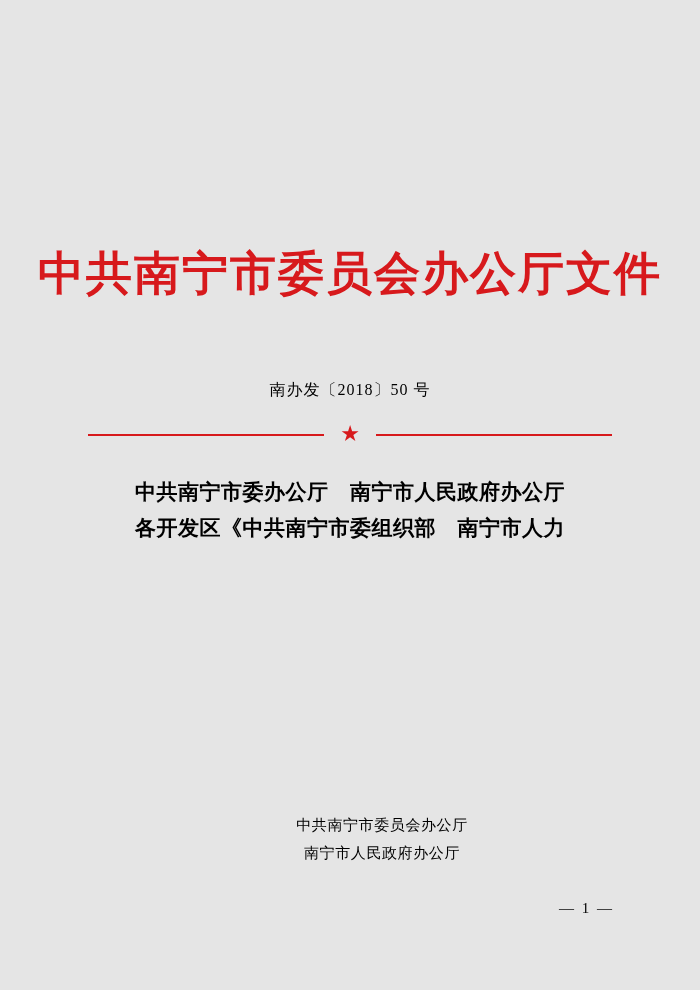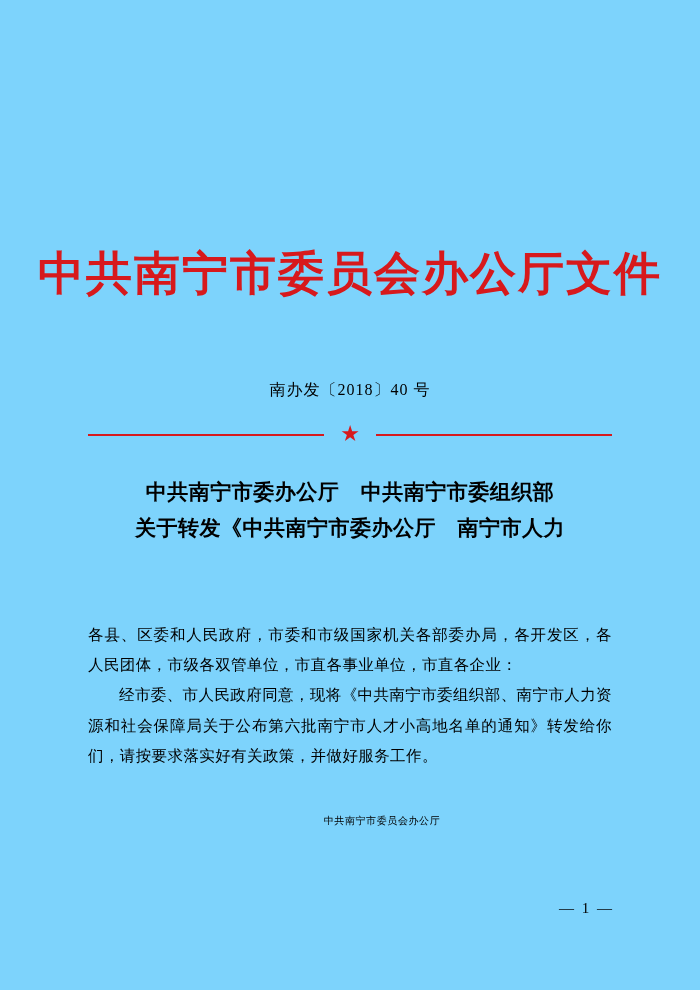--- a/index.html
+++ b/index.html
@@ -11,21 +11,21 @@
     width: 700px;
     height: 990px;
     font-family: "Liberation Serif", "DejaVu Serif", serif;
     color: #000000;
     overflow: hidden;
   }
   .page {
     position: relative;
     width: 700px;
     height: 990px;
-    background: #7dd3fc;
+    background: #e5e5e5;
     box-sizing: border-box;
   }
 
   
   .masthead {
     position: absolute;
     top: 248px;
     left: 0;
     width: 700px;
     text-align: center;
@@ -110,21 +110,21 @@
   }
   .indent2 { text-indent: 2em; }
 
   
   .signature {
     position: absolute;
     top: 812px;
     left: 0;
     width: 700px;
     text-align: center;
-    font-size: 10px;
+    font-size: 15px;
     line-height: 1.85;
     letter-spacing: 0.6px;
   }
   .signature div { white-space: nowrap; }
   .sig-shift { padding-left: 64px; }
 
   
   .page-number {
     position: absolute;
     top: 900px;
@@ -139,37 +139,34 @@
 </style>
 </head>
 <body>
 
 <div class="page">
 
   <div class="masthead">
     <div class="masthead-title">中共南宁市委员会办公厅文件</div>
   </div>
 
-  <div class="doc-number">南办发〔2018〕40 号</div>
+  <div class="doc-number">南办发〔2018〕50 号</div>
 
   <div class="rule-row">
     <span class="rule-line"></span>
     <span class="rule-star">★</span>
     <span class="rule-line"></span>
   </div>
 
   <div class="doc-title">
-    <div>中共南宁市委办公厅　中共南宁市委组织部</div>
-    <div>关于转发《中共南宁市委办公厅　南宁市人力</div>
+    <div>中共南宁市委办公厅　南宁市人民政府办公厅</div>
+    <div>各开发区《中共南宁市委组织部　南宁市人力</div>
   </div>
 
-  <div class="body-block">
-    <p>各县、区委和人民政府，市委和市级国家机关各部委办局，各开发区，各人民团体，市级各双管单位，市直各事业单位，市直各企业：</p>
-    <p class="indent2">经市委、市人民政府同意，现将《中共南宁市委组织部、南宁市人力资源和社会保障局关于公布第六批南宁市人才小高地名单的通知》转发给你们，请按要求落实好有关政策，并做好服务工作。</p>
-  </div>
 
   <div class="signature">
     <div class="sig-shift">中共南宁市委员会办公厅</div>
+    <div class="sig-shift">南宁市人民政府办公厅</div>
   </div>
 
   <div class="page-number">— 1 —</div>
 
 </div>
 
 </body></html>

